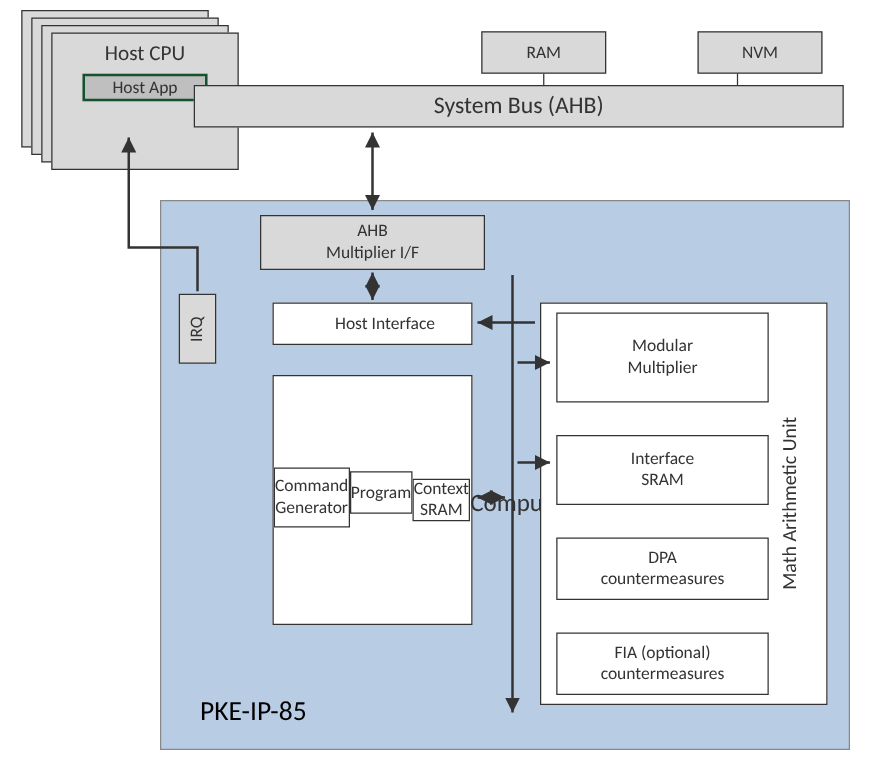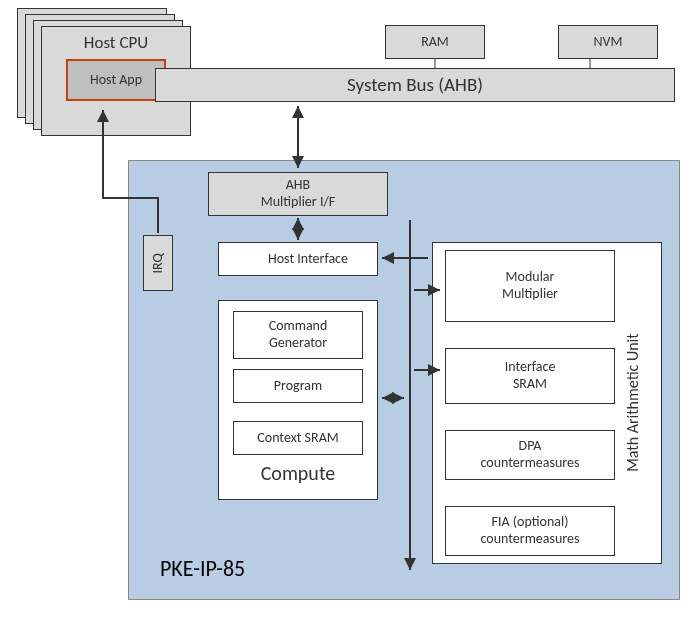--- a/index.html
+++ b/index.html
@@ -57,21 +57,21 @@
   }
 </style>
 </head>
 <body>
 
 <div class="stack" style="left:17px; top:8px; width:150px; height:110px;"></div>
 <div class="stack" style="left:25px; top:14px; width:150px; height:110px;"></div>
 <div class="stack" style="left:33px; top:20px; width:150px; height:110px;"></div>
 <div class="abs box gray-box" style="left:41px; top:26px; width:150px; height:110px; flex-direction:column; justify-content:flex-start; padding-top:6px;">
   <div style="font-size:17px; margin-bottom:6px;">Host CPU</div>
-  <div class="box" style="width:100px; height:42px; background:#bfbfbf; border:2px solid #c2410c;">
+  <div class="box" style="width:100px; height:22px; background:#bfbfbf; border:2px solid #14532d;">
     <span>Host App</span>
   </div>
 </div>
 
 <div class="abs box gray-box" style="left:385px; top:25px; width:100px; height:34px;">
   <span>RAM</span>
 </div>
 
 <div class="abs box gray-box" style="left:540px; top:25px; width:100px; height:34px;margin-left:18px;">
   <span>NVM</span>
@@ -89,21 +89,21 @@
 
 <div class="abs box gray-box" style="left:208px; top:172px; width:180px; height:44px; white-space:pre-line;">
   <span>AHB
 Multiplier I/F</span>
 </div>
 
 <div class="abs box" style="left:218px; top:242px; width:160px; height:34px;padding-left:20px;">
   <span>Host Interface</span>
 </div>
 
-<div class="abs box" style="left:218px; top:300px; width:160px; height:200px; flex-direction:column; justify-content:flex-start; align-items:center; padding:10px 0 4px 0; background:#fff;">
+<div class="abs box" style="left:218px; top:300px; width:160px; height:200px; flex-direction:row; justify-content:flex-start; align-items:center; padding:10px 0 4px 0; background:#fff;">
   <div class="box" style="width:130px; height:48px; white-space:pre-line; margin-bottom:10px;">
     <span>Command
 Generator</span>
   </div>
   <div class="box" style="width:130px; height:34px; margin-bottom:18px;">
     <span>Program</span>
   </div>
   <div class="box" style="width:130px; height:34px; margin-bottom:6px;text-align:center;">
     <span>Context SRAM</span>
   </div>

